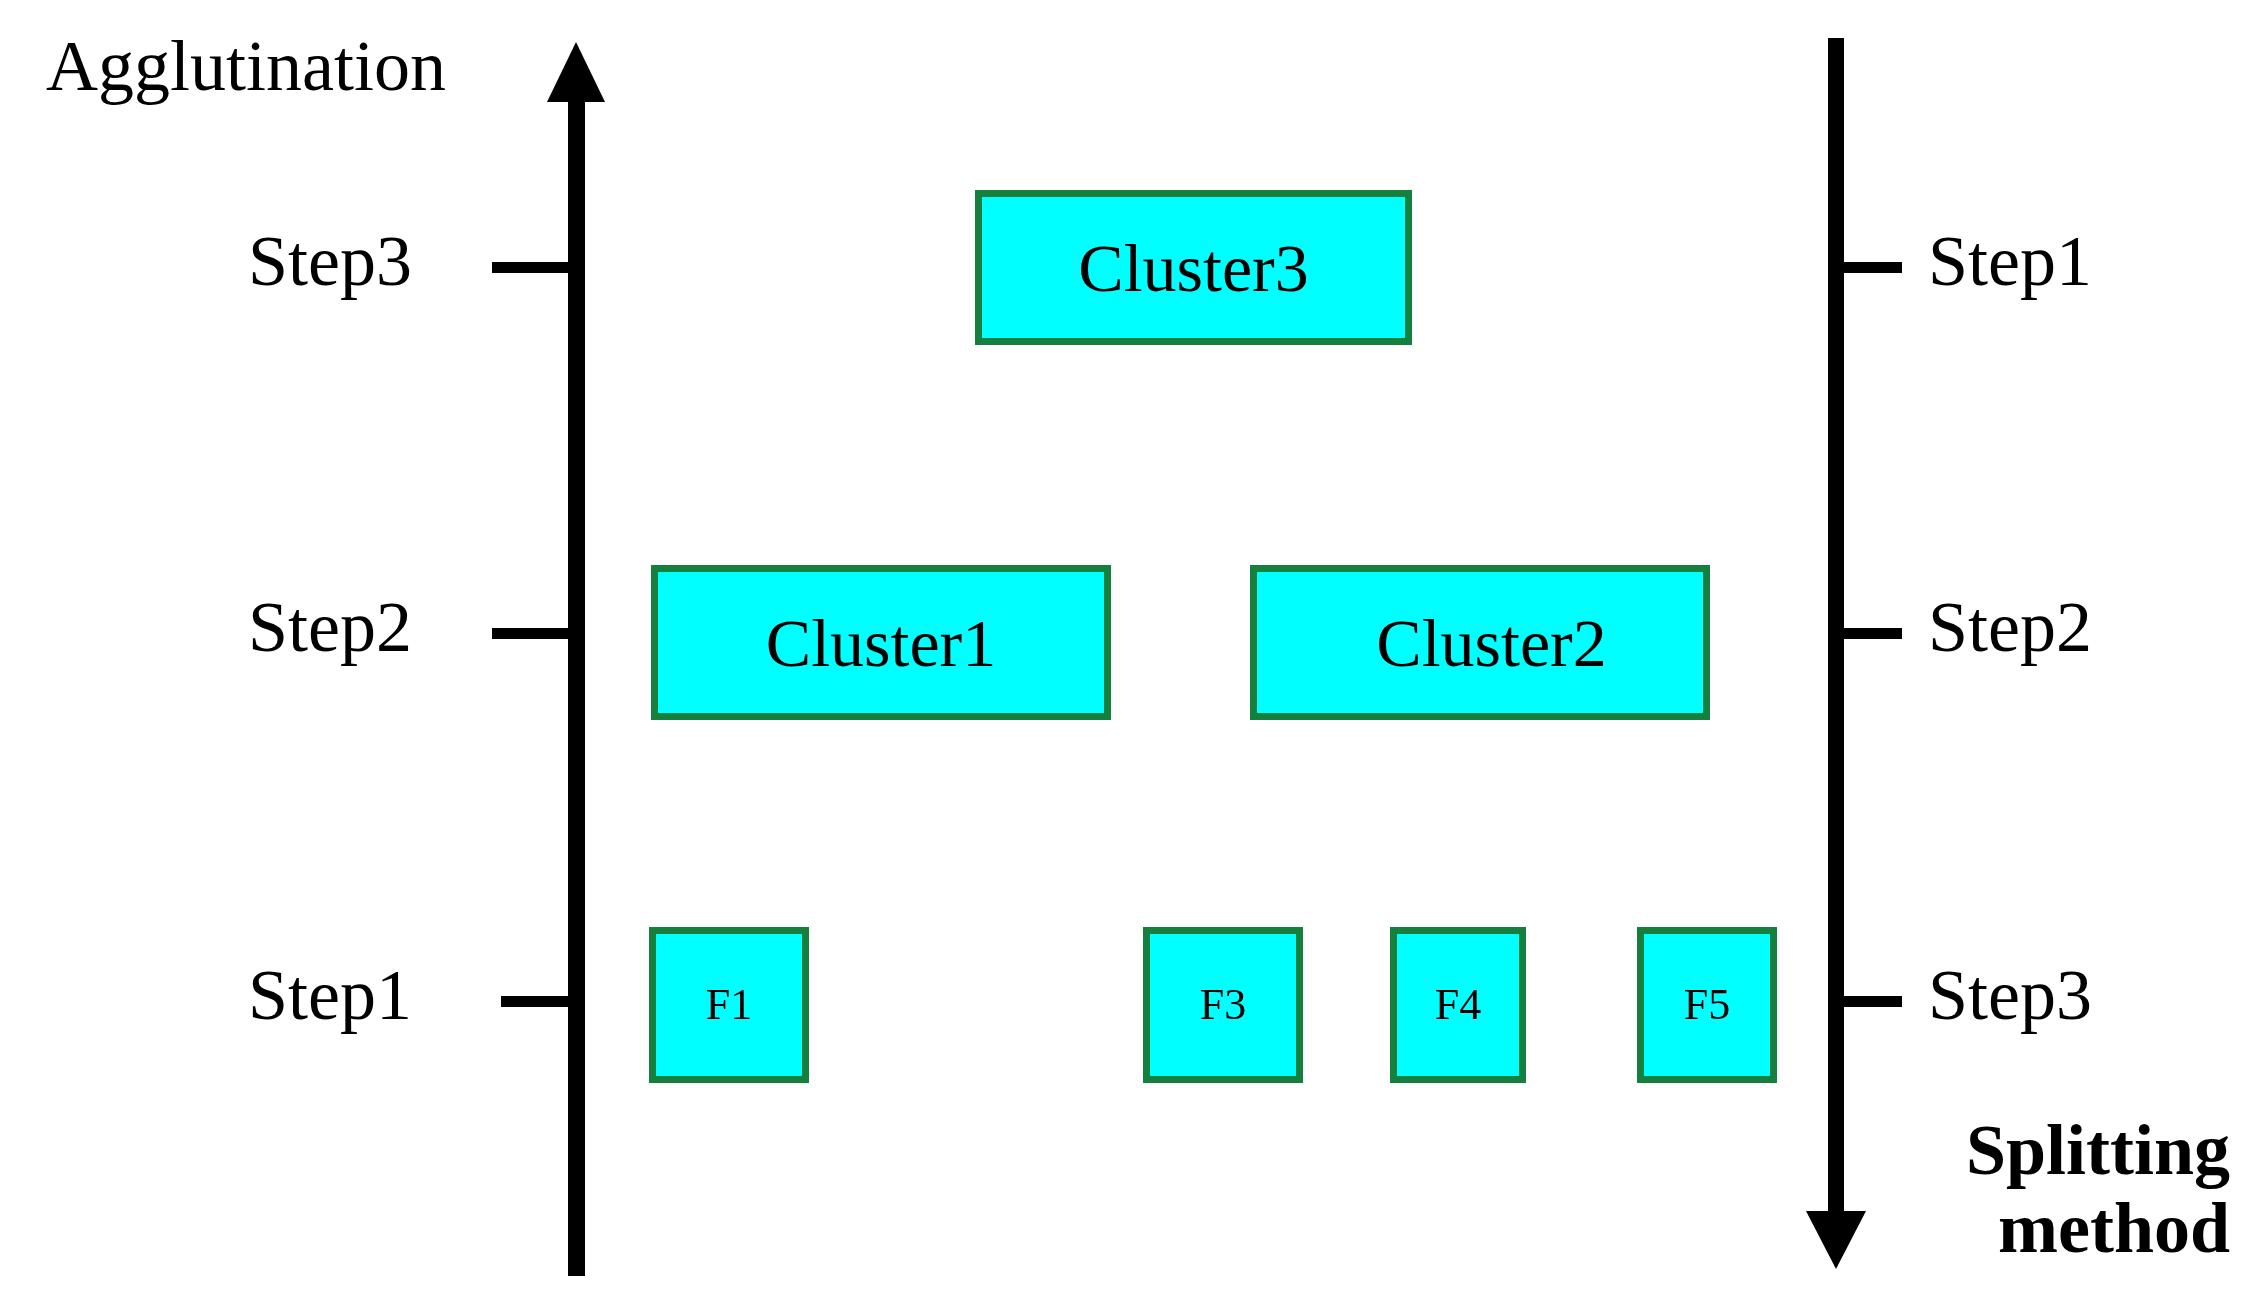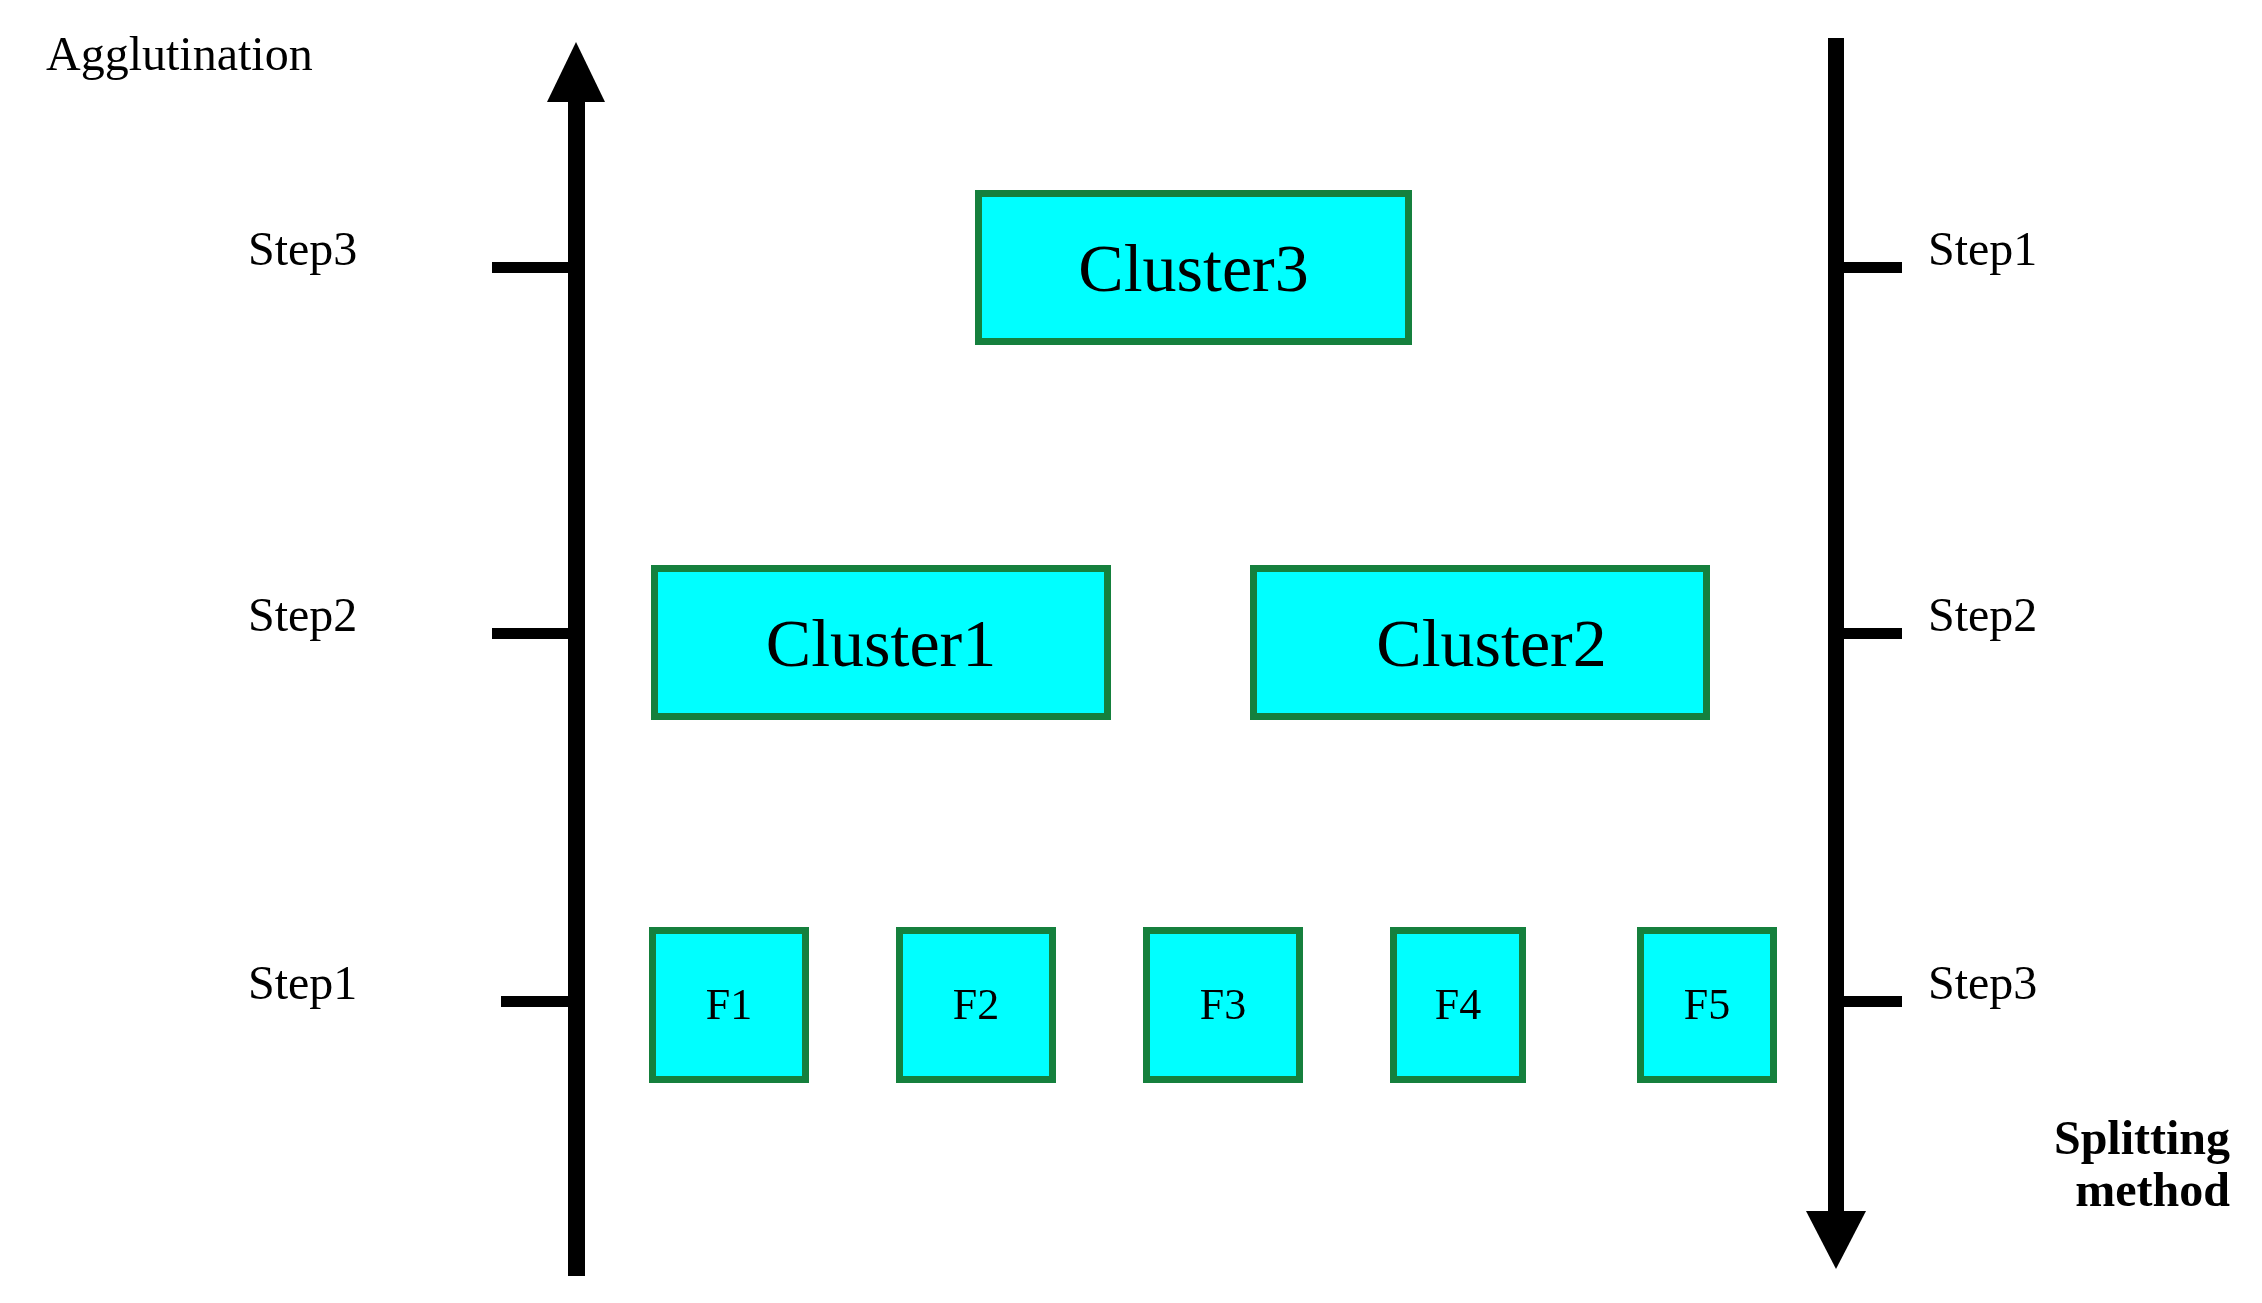--- a/index.html
+++ b/index.html
@@ -42,21 +42,21 @@
     position: absolute;
     height: 11px;
     background: #000000;
   }
 
   
   .lbl {
     position: absolute;
     white-space: nowrap;
     line-height: 1.0;
-    font-size: 48px;
+    font-size: 72px;
   }
   .lbl-2line {
     line-height: 1.08;
     text-align: right;
   }
 
   
   .node {
     position: absolute;
     box-sizing: border-box;
@@ -119,23 +119,20 @@
   <div class="node cluster" style="left:651px; top:565px; width:460px; height:155px;">
     <span>Cluster1</span>
   </div>
   <div class="node cluster" style="left:1250px; top:565px; width:460px; height:155px;padding-left:23px;">
     <span>Cluster2</span>
   </div>
 
   <div class="node leaf" style="left:649px; top:927px; width:160px; height:156px;">
     <span>F1</span>
   </div>
-  <div class="node leaf" style="left:896px; top:927px; width:160px; height:156px;">
-    <span>F2</span>
-  </div>
   <div class="node leaf" style="left:1143px; top:927px; width:160px; height:156px;">
     <span>F3</span>
   </div>
   <div class="node leaf" style="left:1390px; top:927px; width:136px; height:156px;">
     <span>F4</span>
   </div>
   <div class="node leaf" style="left:1637px; top:927px; width:140px; height:156px;">
     <span>F5</span>
   </div>
 

